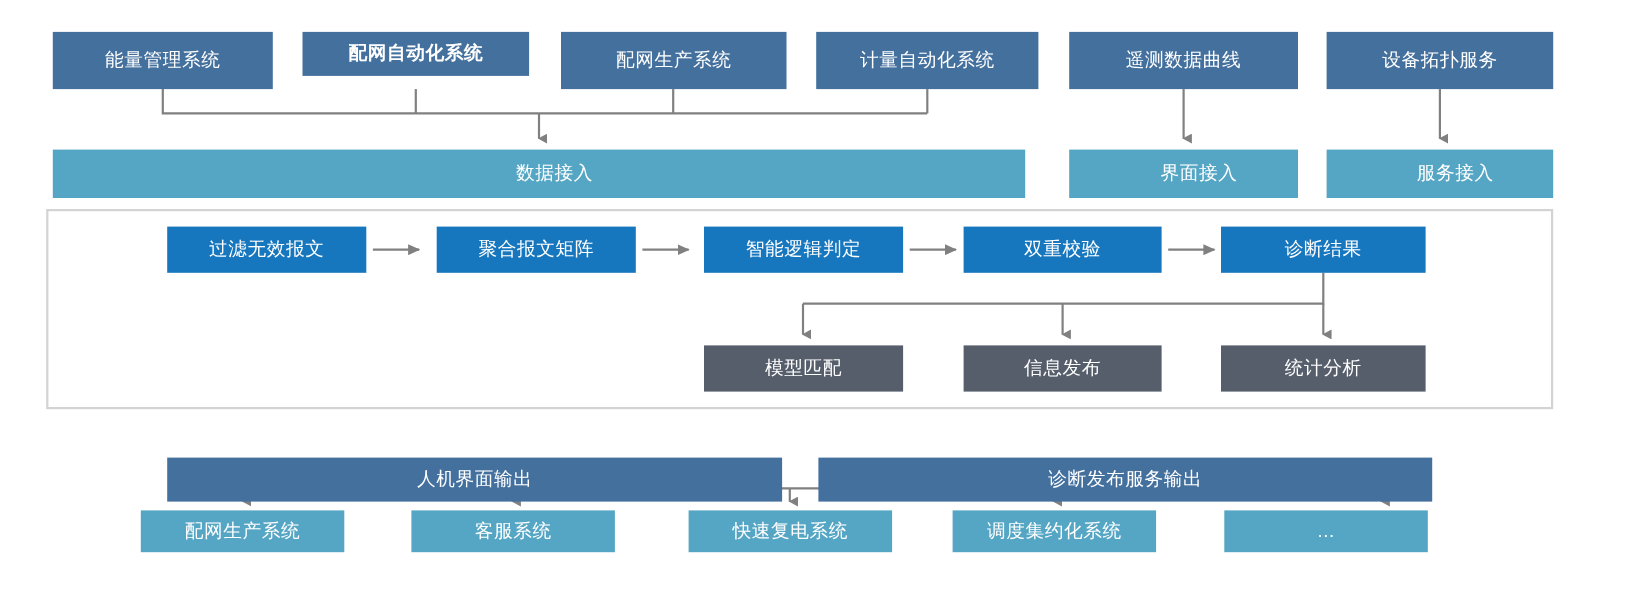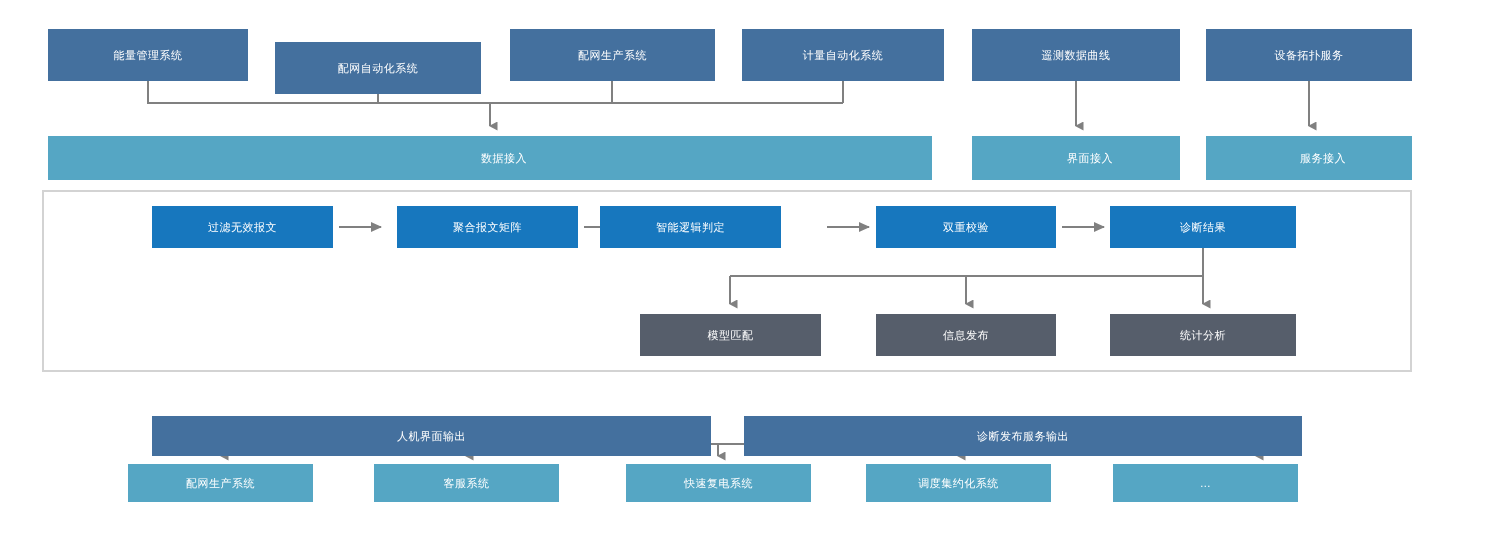--- a/index.html
+++ b/index.html
@@ -16,21 +16,21 @@
     height: 546px;
     background: #ffffff;
     overflow: hidden;
   }
   .box {
     position: absolute;
     display: flex;
     align-items: center;
     justify-content: center;
     color: #ffffff;
-    font-size: 11px;
+    font-size: 17px;
     letter-spacing: 0.5px;
     box-sizing: border-box;
     text-align: center;
     line-height: 1.1;
     white-space: nowrap;
   }
   .box-source   { background: #44709E; }
   .box-access   { background: #55A6C4; padding-left: 28px; }
   .box-step     { background: #1777BE; }
   .box-action   { background: #565E6B; }
@@ -98,21 +98,21 @@
       <path d="M1023,424 L1023,444"></path>
       <path d="M718,444 L1256,444"></path>
       <path d="M958,444 L958,456" marker-end="url(#arrowDown)"></path>
       <path d="M1256,444 L1256,456" marker-end="url(#arrowDown)"></path>
     </g>
   </svg>
 
   <div class="box box-source" style="left:48px;  top:29px;  width:200px; height:52px;">
     <span>能量管理系统</span>
   </div>
-  <div class="box box-source" style="left:275px; top:42px;  width:206px; height:52px;">
+  <div class="box box-source" style="left:275px; top:29px;  width:206px; height:40px;font-weight:bold;">
     <span>配网自动化系统</span>
   </div>
   <div class="box box-source" style="left:510px; top:29px;  width:205px; height:52px;">
     <span>配网生产系统</span>
   </div>
   <div class="box box-source" style="left:742px; top:29px;  width:202px; height:52px;">
     <span>计量自动化系统</span>
   </div>
   <div class="box box-source" style="left:972px; top:29px;  width:208px; height:52px;">
     <span>遥测数据曲线</span>
@@ -132,21 +132,21 @@
   </div>
 
   <div class="panel" style="left:42px; top:190px; width:1370px; height:182px;"></div>
 
   <div class="box box-step" style="left:152px; top:206px; width:181px; height:42px;">
     <span>过滤无效报文</span>
   </div>
   <div class="box box-step" style="left:397px; top:206px; width:181px; height:42px;">
     <span>聚合报文矩阵</span>
   </div>
-  <div class="box box-step" style="left:600px; top:206px; width:181px; height:42px;">
+  <div class="box box-step" style="left:640px; top:206px; width:181px; height:42px;">
     <span>智能逻辑判定</span>
   </div>
   <div class="box box-step" style="left:876px; top:206px; width:180px; height:42px;">
     <span>双重校验</span>
   </div>
   <div class="box box-action" style="left:640px; top:314px; width:181px; height:42px;">
     <span>模型匹配</span>
   </div>
 
   <div class="box box-step" style="left:1110px; top:206px; width:186px; height:42px;">

